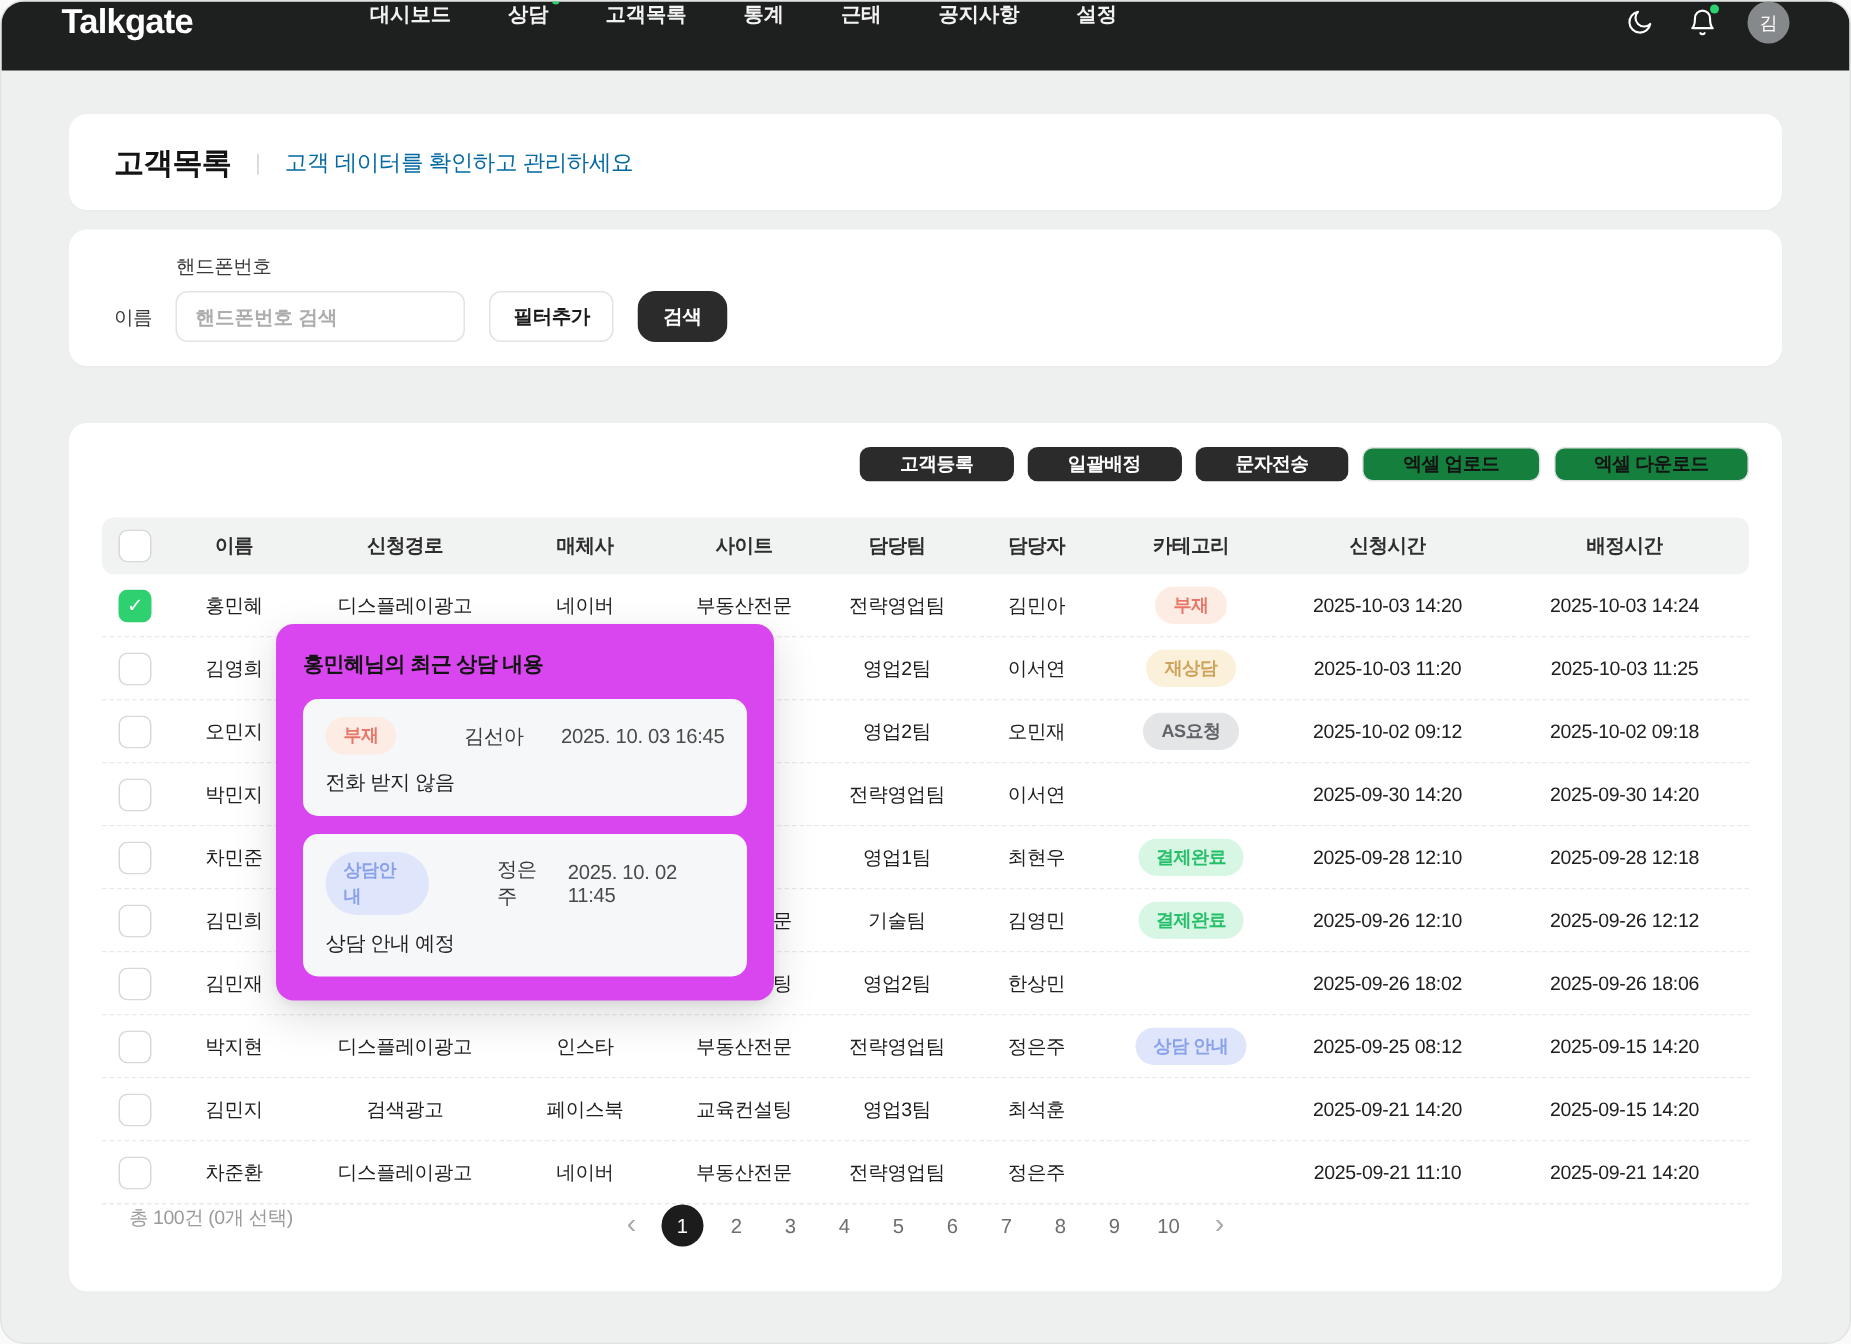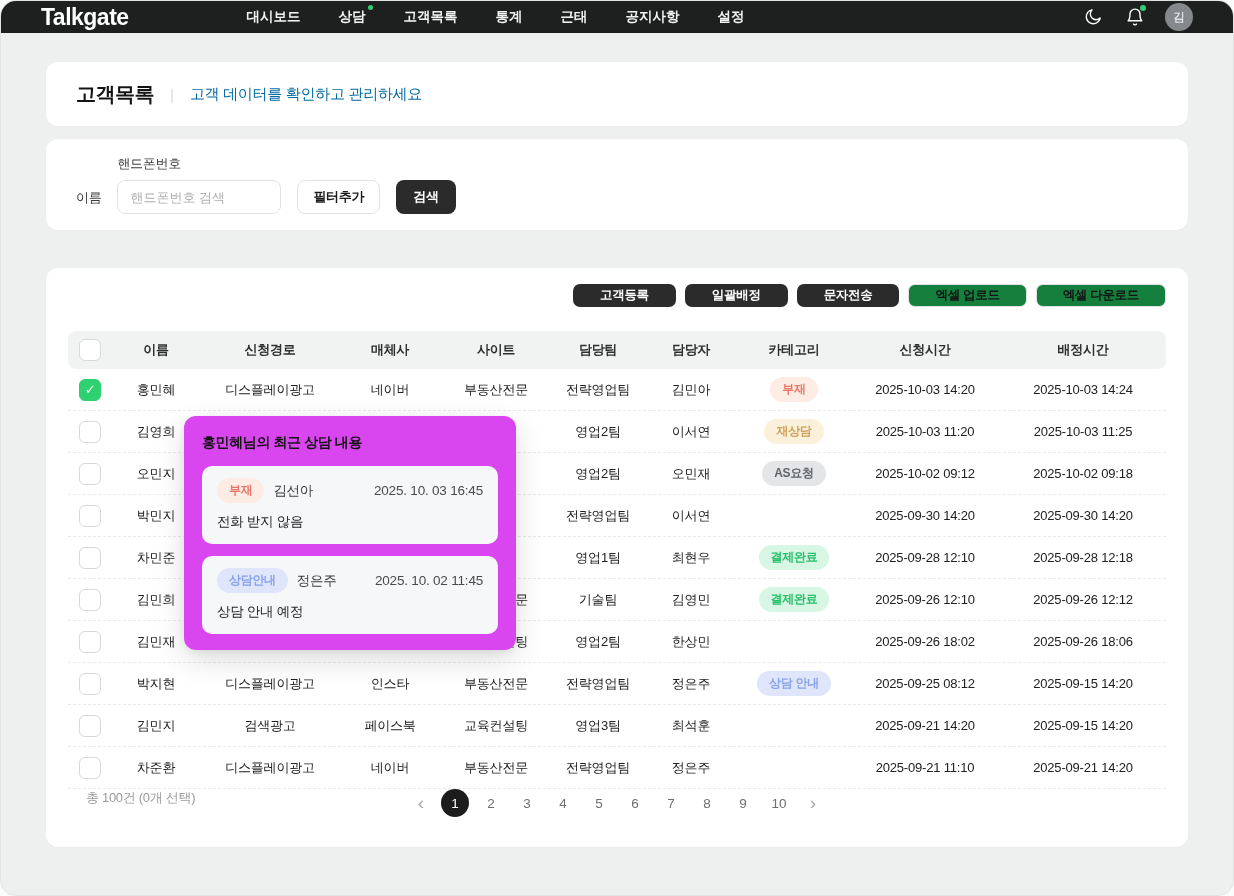--- a/index.html
+++ b/index.html
@@ -9,21 +9,21 @@
     --badge-revisit-bg:#fbf0da; --badge-revisit-text:#cfa35c;
     --badge-as-bg:#e4e5e6; --badge-as-text:#5f6368;
     --badge-paid-bg:#d7f6e3; --badge-paid-text:#27c06a;
     --badge-guide-bg:#dfe6fb; --badge-guide-text:#8aa2ea;
   }
   *{box-sizing:border-box;margin:0;padding:0;}
   html,body{background:#fafafa;font-family:"Liberation Sans","DejaVu Sans",sans-serif;}
   .screen{position:relative;width:1234px;height:896px;background:var(--page-bg);
     border-radius:16px;overflow:hidden;border:1px solid #e2e4e4;}
   
-  .navbar{height:32px;background:var(--nav-bg);display:flex;align-items:center;padding:0 40px;}
+  .navbar{height:46px;background:var(--nav-bg);display:flex;align-items:flex-start;padding:0 40px;}
   .logo{color:#fff;font-size:23px;font-weight:800;letter-spacing:-0.5px;margin-right:118px;}
   .nav-items{display:flex;align-items:center;gap:38px;}
   .nav-item{position:relative;color:#f2f2f2;font-size:13.5px;font-weight:600;cursor:pointer;white-space:nowrap;}
   .nav-item .dot{position:absolute;top:-3px;right:-7px;width:5px;height:5px;border-radius:50%;background:var(--accent-green);}
   .nav-right{margin-left:auto;display:flex;align-items:center;gap:18px;}
   .icon-btn{position:relative;width:24px;height:24px;display:flex;align-items:center;justify-content:center;cursor:pointer;}
   .icon-btn svg{width:20px;height:20px;}
   .bell-dot{position:absolute;top:0;right:1px;width:6px;height:6px;border-radius:50%;background:var(--accent-green);}
   .avatar{width:28px;height:28px;border-radius:50%;background:#85898c;color:#fff;font-size:12px;
     display:flex;align-items:center;justify-content:center;cursor:pointer;}
@@ -32,25 +32,25 @@
   .title-card{margin-top:29px;height:64px;display:flex;align-items:center;padding:0 30px;}
   .page-title{font-size:20px;font-weight:800;color:#141414;letter-spacing:-0.5px;}
   .title-sep{color:#d9d9d9;font-size:15px;margin:0 16px;}
   .page-subtitle{font-size:15px;color:#0369a1;letter-spacing:-0.3px;}
   .filter-card{margin-top:13px;padding:16px 30px 16px;}
   .filter-row{display:flex;align-items:flex-end;gap:16px;}
   .field label{display:block;font-size:13px;color:#3a3a3a;margin-bottom:7px;letter-spacing:-0.3px;}
   .field input{height:34px;border:1px solid #e3e3e3;border-radius:8px;padding:0 12px;font-size:13px;
     font-family:inherit;color:#222;outline:none;background:#fff;}
   .field input::placeholder{color:#adadad;}
-  .w-name{width:178px;} .w-phone{width:164px;}
+  .w-name{width:178px;} .w-phone{width:193px;font-weight:bold;}
   .btn{height:34px;border-radius:8px;font-size:13px;font-weight:700;letter-spacing:-0.3px;cursor:pointer;
     font-family:inherit;border:1px solid transparent;display:inline-flex;align-items:center;justify-content:center;}
   .btn-outline{background:#fff;border-color:#e3e3e3;color:#1a1a1a;padding:0 15px;}
-  .btn-dark{background:var(--dark-btn);color:#fff;padding:0 16px;}
+  .btn-dark{background:var(--dark-btn);color:#fff;padding:0 16px;border-radius:12px;}
   
   .table-card{margin-top:38px;padding:16px 22px 0;}
   .toolbar{display:flex;justify-content:flex-end;gap:9px;}
   .tbtn{height:23px;border-radius:7px;font-size:12.5px;font-weight:700;letter-spacing:-0.3px;cursor:pointer;
     font-family:inherit;display:inline-flex;align-items:center;padding:0 26px;border:1px solid transparent;}
   .tbtn-dark{background:var(--dark-btn);color:#fff;}
   .tbtn-outline{background:#15803d;border-color:#e2e2e2;color:#141414;}
   .tbl{margin-top:24px;}
   .trow{display:grid;grid-template-columns:44px 88px 140px 100px 112px 92px 94px 112px 150px 1fr;align-items:center;}
   .thead{background:#f1f2f2;border-radius:8px;height:38px;}
@@ -75,21 +75,21 @@
   .page-num.active{background:#1c1c1c;color:#fff;}
   .pg-chev{width:24px;height:28px;display:flex;align-items:center;justify-content:center;color:#a8a8a8;
     font-size:19px;cursor:pointer;user-select:none;}
   
   .popup{position:absolute;left:183px;top:415px;width:332px;background:#d946ef;border-radius:12px;
     box-shadow:0 10px 30px rgba(0,0,0,0.14),0 2px 6px rgba(0,0,0,0.06);padding:18px 18px 16px;z-index:5;}
   .popup-title{font-size:14px;font-weight:800;color:#141414;letter-spacing:-0.4px;margin-bottom:14px;}
   .popup-entry{background:#f6f7f8;border-radius:10px;padding:12px 15px 13px;}
   .popup-entry + .popup-entry{margin-top:12px;}
   .entry-head{display:flex;align-items:center;gap:9px;}
-  .entry-agent{font-size:13.5px;color:#3b3b3b;letter-spacing:-0.3px;}
+  .entry-agent{font-size:13.5px;color:#3b3b3b;letter-spacing:-0.3px;margin-left:36px;}
   .entry-date{margin-left:auto;font-size:13.5px;color:#4a4a4a;letter-spacing:-0.2px;}
   .entry-note{margin-top:10px;font-size:13.5px;color:#1f1f1f;letter-spacing:-0.3px;}
 </style>
 </head>
 <body>
 
 <div class="screen">
 
   <div class="navbar">
     <div class="logo">Talkgate</div>

